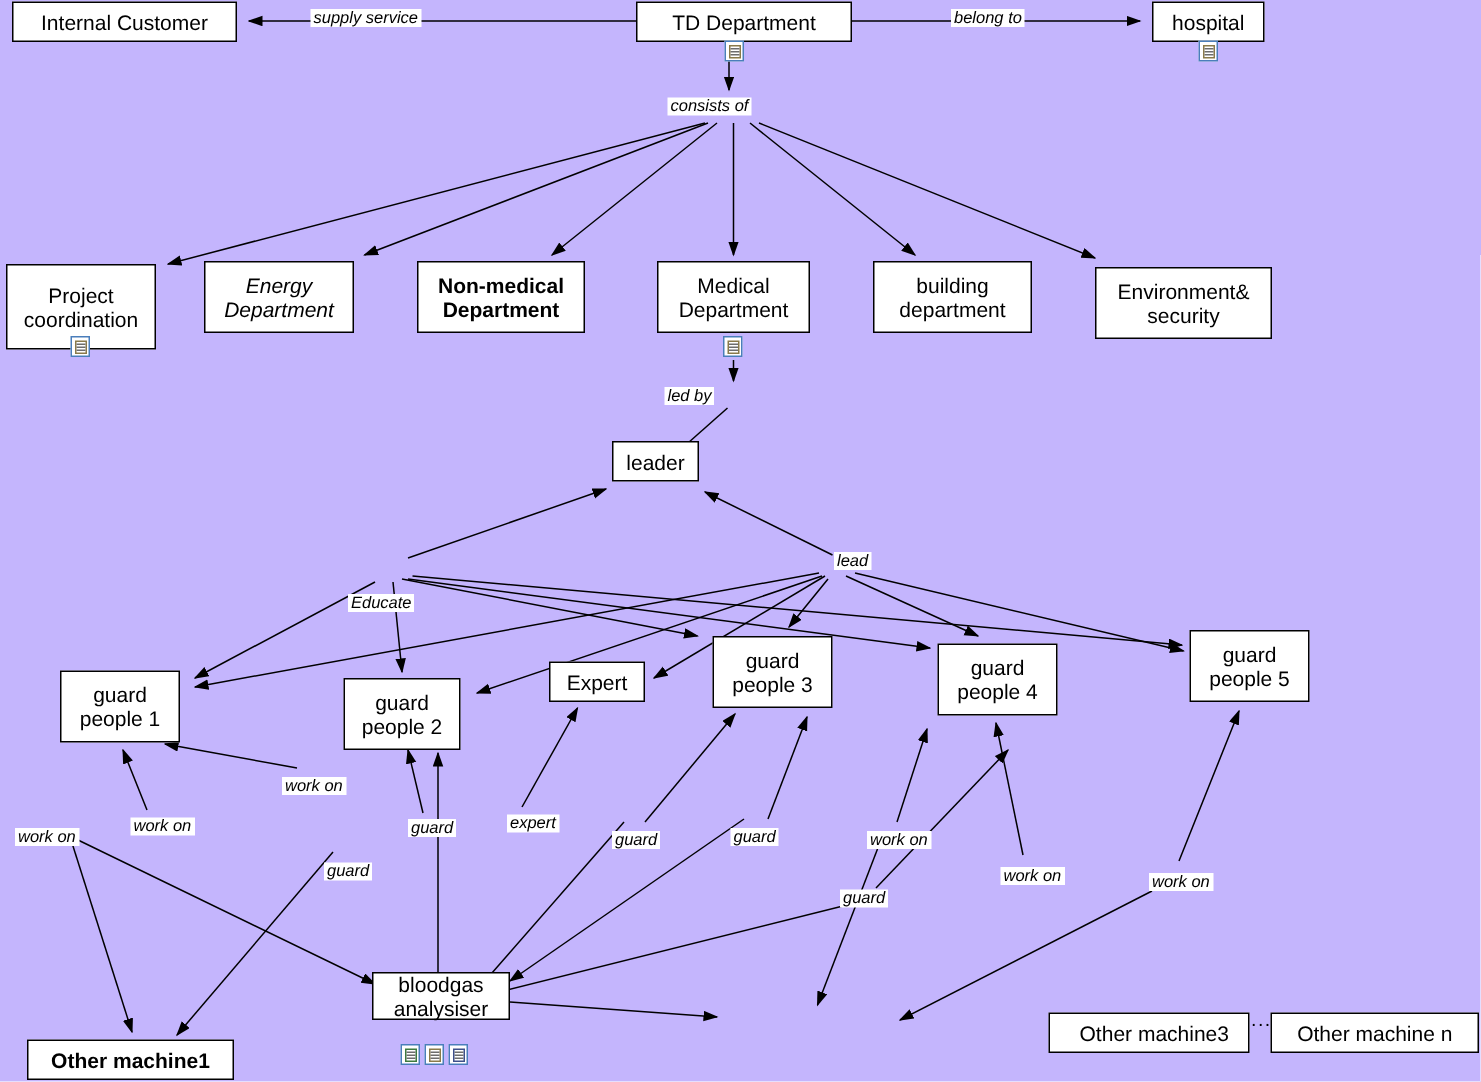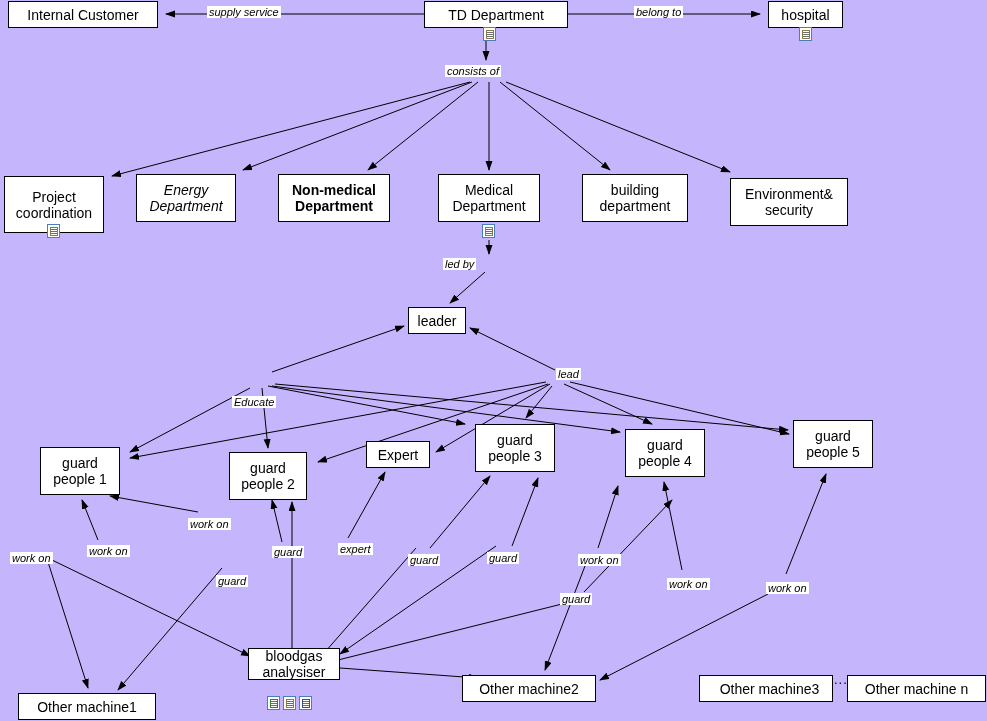--- a/index.html
+++ b/index.html
@@ -175,42 +175,41 @@
 
   <div class="node" style="left:438px;top:174px; width:102px; height:48px;"><span>Medical
 Department</span></div>
   <div class="badge" style="left:482px;top:224px;"></div>
 
   <div class="node" style="left:582px;top:174px; width:106px; height:48px;"><span>building
 department</span></div>
   <div class="node" style="left:730px;top:178px; width:118px; height:48px;"><span>Environment&amp;
 security</span></div>
 
-  <div class="node" style="left:408px;top:307px; width:58px;  height:27px;"><span>leader</span></div>
+  <div class="node" style="left:408px;top:294px; width:58px;  height:27px;"><span>leader</span></div>
 
   <div class="node" style="left:40px; top:447px; width:80px;  height:48px;"><span>guard
 people 1</span></div>
   <div class="node" style="left:229px;top:452px; width:78px;  height:48px;"><span>guard
 people 2</span></div>
   <div class="node" style="left:366px;top:441px; width:64px;  height:27px;"><span>Expert</span></div>
   <div class="node" style="left:475px;top:424px; width:80px;  height:48px;"><span>guard
 people 3</span></div>
   <div class="node" style="left:625px;top:429px; width:80px;  height:48px;"><span>guard
 people 4</span></div>
   <div class="node" style="left:793px;top:420px; width:80px;  height:48px;"><span>guard
 people 5</span></div>
 
   <div class="node" style="left:248px;top:648px; width:92px;  height:32px;"><span>bloodgas
 analysiser</span></div>
   <div class="badge badge-img" style="left:267px;top:696px;"></div>
   <div class="badge" style="left:283px;top:696px;"></div>
   <div class="badge badge-chart" style="left:299px;top:696px;"></div>
 
-  <div class="node" style="left:18px; top:693px; width:138px; height:27px;"><span>Other machine1</span></div>
-  <div class="node" style="left:462px;top:675px; width:134px; height:27px;"><span>Other machine2</span></div>
+  <div class="node" style="left:18px; top:693px; width:138px; height:27px;font-weight:bold;"><span>Other machine1</span></div>
   <div class="node" style="left:699px;top:675px; width:134px; height:27px;padding-left:12px;"><span>Other machine3</span></div>
   <div class="node" style="left:847px;top:675px; width:139px; height:27px;"><span>Other machine n</span></div>
 
   <div class="ellipsis" style="left:834px;top:672px;">...</div>
 
   <div class="edge-label" style="left:207px;top:6px;">supply service</div>
   <div class="edge-label" style="left:634px;top:6px;">belong to</div>
   <div class="edge-label" style="left:445px;top:65px;">consists of</div>
   <div class="edge-label" style="left:443px;top:258px;">led by</div>
   <div class="edge-label" style="left:232px;top:396px;">Educate</div>

